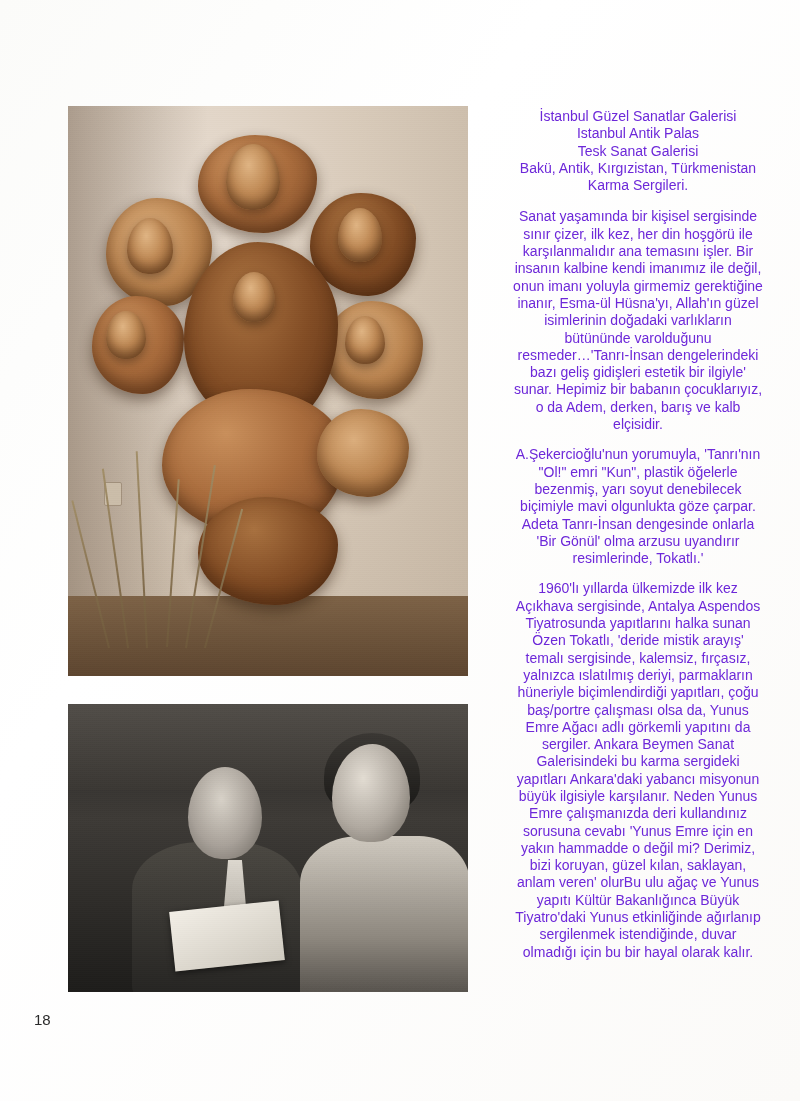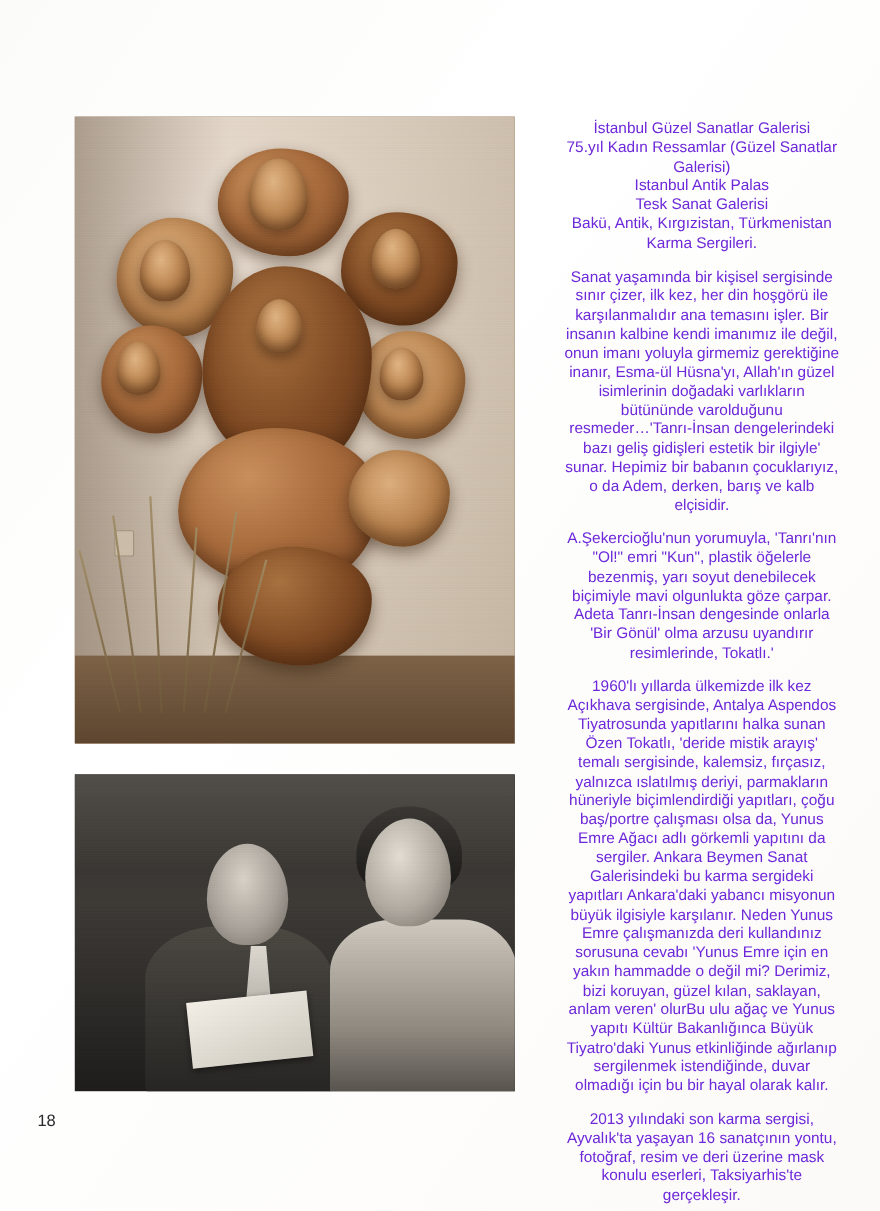--- a/index.html
+++ b/index.html
@@ -300,26 +300,24 @@
     <div class="bw-woman-body"></div>
     <div class="bw-woman-hair"></div>
     <div class="bw-woman-head"></div>
     <div class="bw-paper"></div>
     <div class="grain"></div>
   </div>
 
   <div class="text-col">
     <div class="head-block">
       <div>İstanbul Güzel Sanatlar Galerisi</div>
-      <div>75.yıl Kadın Ressamlar (Güzel Sanatlar Galerisi)</div>
       <div class="strongline">Istanbul Antik Palas</div>
       <div class="strongline">Tesk Sanat Galerisi</div>
       <div>Bakü, Antik, Kırgızistan, Türkmenistan Karma Sergileri.</div>
     </div>
 
     <p>Sanat yaşamında bir kişisel sergisinde sınır çizer, ilk kez, her din hoşgörü ile karşılanmalıdır ana temasını işler. Bir insanın kalbine kendi imanımız ile değil, onun imanı yoluyla girmemiz gerektiğine inanır, Esma-ül Hüsna'yı, Allah'ın güzel isimlerinin doğadaki varlıkların bütününde varolduğunu resmeder…'Tanrı-İnsan dengelerindeki bazı geliş gidişleri estetik bir ilgiyle' sunar. Hepimiz bir babanın çocuklarıyız, o da Adem, derken, barış ve kalb elçisidir.</p>
     <p>A.Şekercioğlu'nun yorumuyla, 'Tanrı'nın "Ol!" emri "Kun", plastik öğelerle bezenmiş, yarı soyut denebilecek biçimiyle mavi olgunlukta göze çarpar. Adeta Tanrı-İnsan dengesinde onlarla 'Bir Gönül' olma arzusu uyandırır resimlerinde, Tokatlı.'</p>
     <p>1960'lı yıllarda ülkemizde ilk kez Açıkhava sergisinde, Antalya Aspendos Tiyatrosunda yapıtlarını halka sunan Özen Tokatlı, 'deride mistik arayış' temalı sergisinde, kalemsiz, fırçasız, yalnızca ıslatılmış deriyi, parmakların hüneriyle biçimlendirdiği yapıtları, çoğu baş/portre çalışması olsa da, Yunus Emre Ağacı adlı görkemli yapıtını da sergiler. Ankara Beymen Sanat Galerisindeki bu karma sergideki yapıtları Ankara'daki yabancı misyonun büyük ilgisiyle karşılanır. Neden Yunus Emre çalışmanızda deri kullandınız sorusuna cevabı 'Yunus Emre için en yakın hammadde o değil mi? Derimiz, bizi koruyan, güzel kılan, saklayan, anlam veren' olurBu ulu ağaç ve Yunus yapıtı Kültür Bakanlığınca Büyük Tiyatro'daki Yunus etkinliğinde ağırlanıp sergilenmek istendiğinde, duvar olmadığı için bu bir hayal olarak kalır.</p>
-    <p>2013 yılındaki son karma sergisi, Ayvalık'ta yaşayan 16 sanatçının yontu, fotoğraf, resim ve deri üzerine mask konulu eserleri, Taksiyarhis'te gerçekleşir.</p>
   </div>
 
   <div class="page-number">18</div>
 </div>
 
 </body></html>

